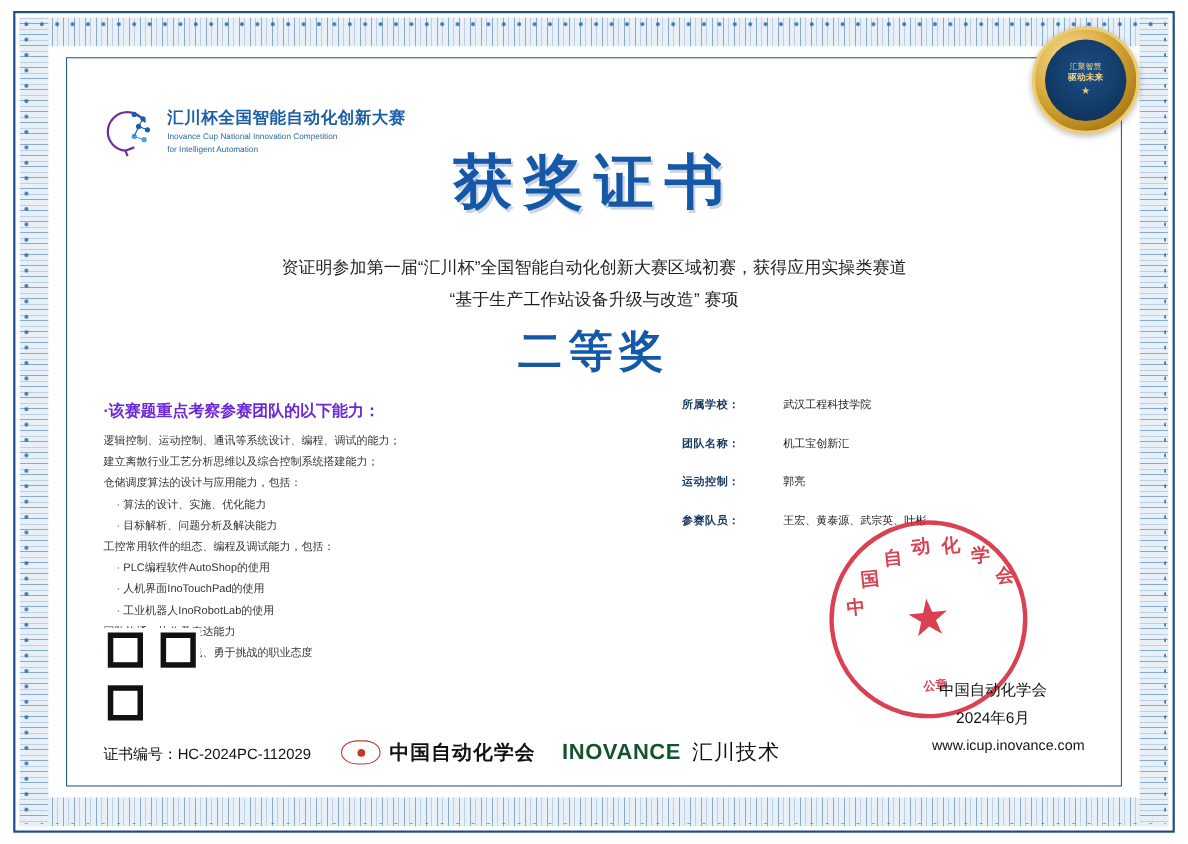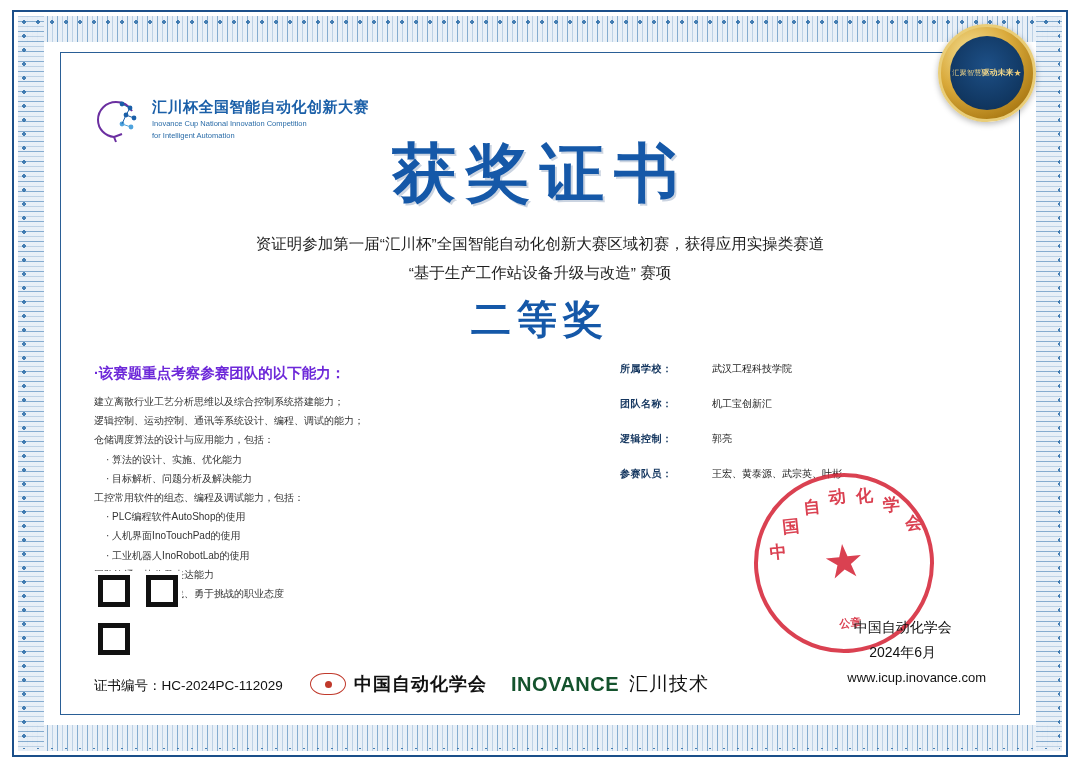--- a/index.html
+++ b/index.html
@@ -145,40 +145,40 @@
     display: flex;
     align-items: center;
     justify-content: center;
   }
   .gold-seal-inner {
     width: 74px;
     height: 74px;
     border-radius: 50%;
     background: radial-gradient(circle at 50% 40%, #1d4f86 0%, #123a66 60%, #0d2c4f 100%);
     display: flex;
-    flex-direction: row;
+    flex-direction: column;
     align-items: center;
     justify-content: center;
     color: #f3d88a;
     text-align: right;
     line-height: 1.1;
   }
   .gold-seal-inner .seal-l1 { font-size: 7px; letter-spacing: .3px;}
   .gold-seal-inner .seal-l2 { font-size: 8px; font-weight: bold; margin-top: 1px;}
   .gold-seal-inner .seal-l3 { font-size: 9px; margin-top: 2px; color:#e9c877;}
 
   
   .main-title {
     position: absolute;
     left: 0;
     right: 0;
     top: 78px;
     text-align: center;
     font-family: "DejaVu Serif", serif;
-    font-size: 64px;
+    font-size: 54px;
     font-weight: bold;
     color: #1558a8;
     letter-spacing: 10px;
     text-shadow: 2px 2px 0 rgba(17,60,120,.22);
   }
 
   .body-text {
     position: absolute;
     left: 120px;
     right: 120px;
@@ -460,22 +460,22 @@
     <div class="body-text">
       <div>资证明参加第一届“汇川杯”全国智能自动化创新大赛区域初赛，获得应用实操类赛道</div>
       <div>“基于生产工作站设备升级与改造” 赛项</div>
     </div>
 
     <div class="award-level">二等奖</div>
 
     <div class="abilities">
       <div class="abilities-title">·该赛题重点考察参赛团队的以下能力：</div>
       <ul>
+        <li>逻辑控制、运动控制、通讯等系统设计、编程、调试的能力；</li>
         <li>建立离散行业工艺分析思维以及综合控制系统搭建能力；</li>
-        <li>逻辑控制、运动控制、通讯等系统设计、编程、调试的能力；</li>
         <li>仓储调度算法的设计与应用能力，包括：</li>
         <li class="indent-1">· 算法的设计、实施、优化能力</li>
         <li class="indent-1">· 目标解析、问题分析及解决能力</li>
         <li>工控常用软件的组态、编程及调试能力，包括：</li>
         <li class="indent-1">· PLC编程软件AutoShop的使用</li>
         <li class="indent-1">· 人机界面InoTouchPad的使用</li>
         <li class="indent-1">· 工业机器人InoRobotLab的使用</li>
         <li>团队沟通、协作及表达能力</li>
         <li>积极主动、深入实践、勇于挑战的职业态度</li>
       </ul>
@@ -484,21 +484,21 @@
     <div class="team-info">
       <div class="team-row">
         <div class="team-label">所属学校：</div>
         <div class="team-value">武汉工程科技学院</div>
       </div>
       <div class="team-row">
         <div class="team-label">团队名称：</div>
         <div class="team-value">机工宝创新汇</div>
       </div>
       <div class="team-row">
-        <div class="team-label">逻辑控制：</div>
+        <div class="team-label">运动控制：</div>
         <div class="team-value">郭亮</div>
       </div>
       <div class="team-row">
         <div class="team-label">参赛队员：</div>
         <div class="team-value">王宏、黄泰源、武宗英、叶彬</div>
       </div>
     </div>
 
     <div class="qr">
       <div class="qr-bl"></div>

